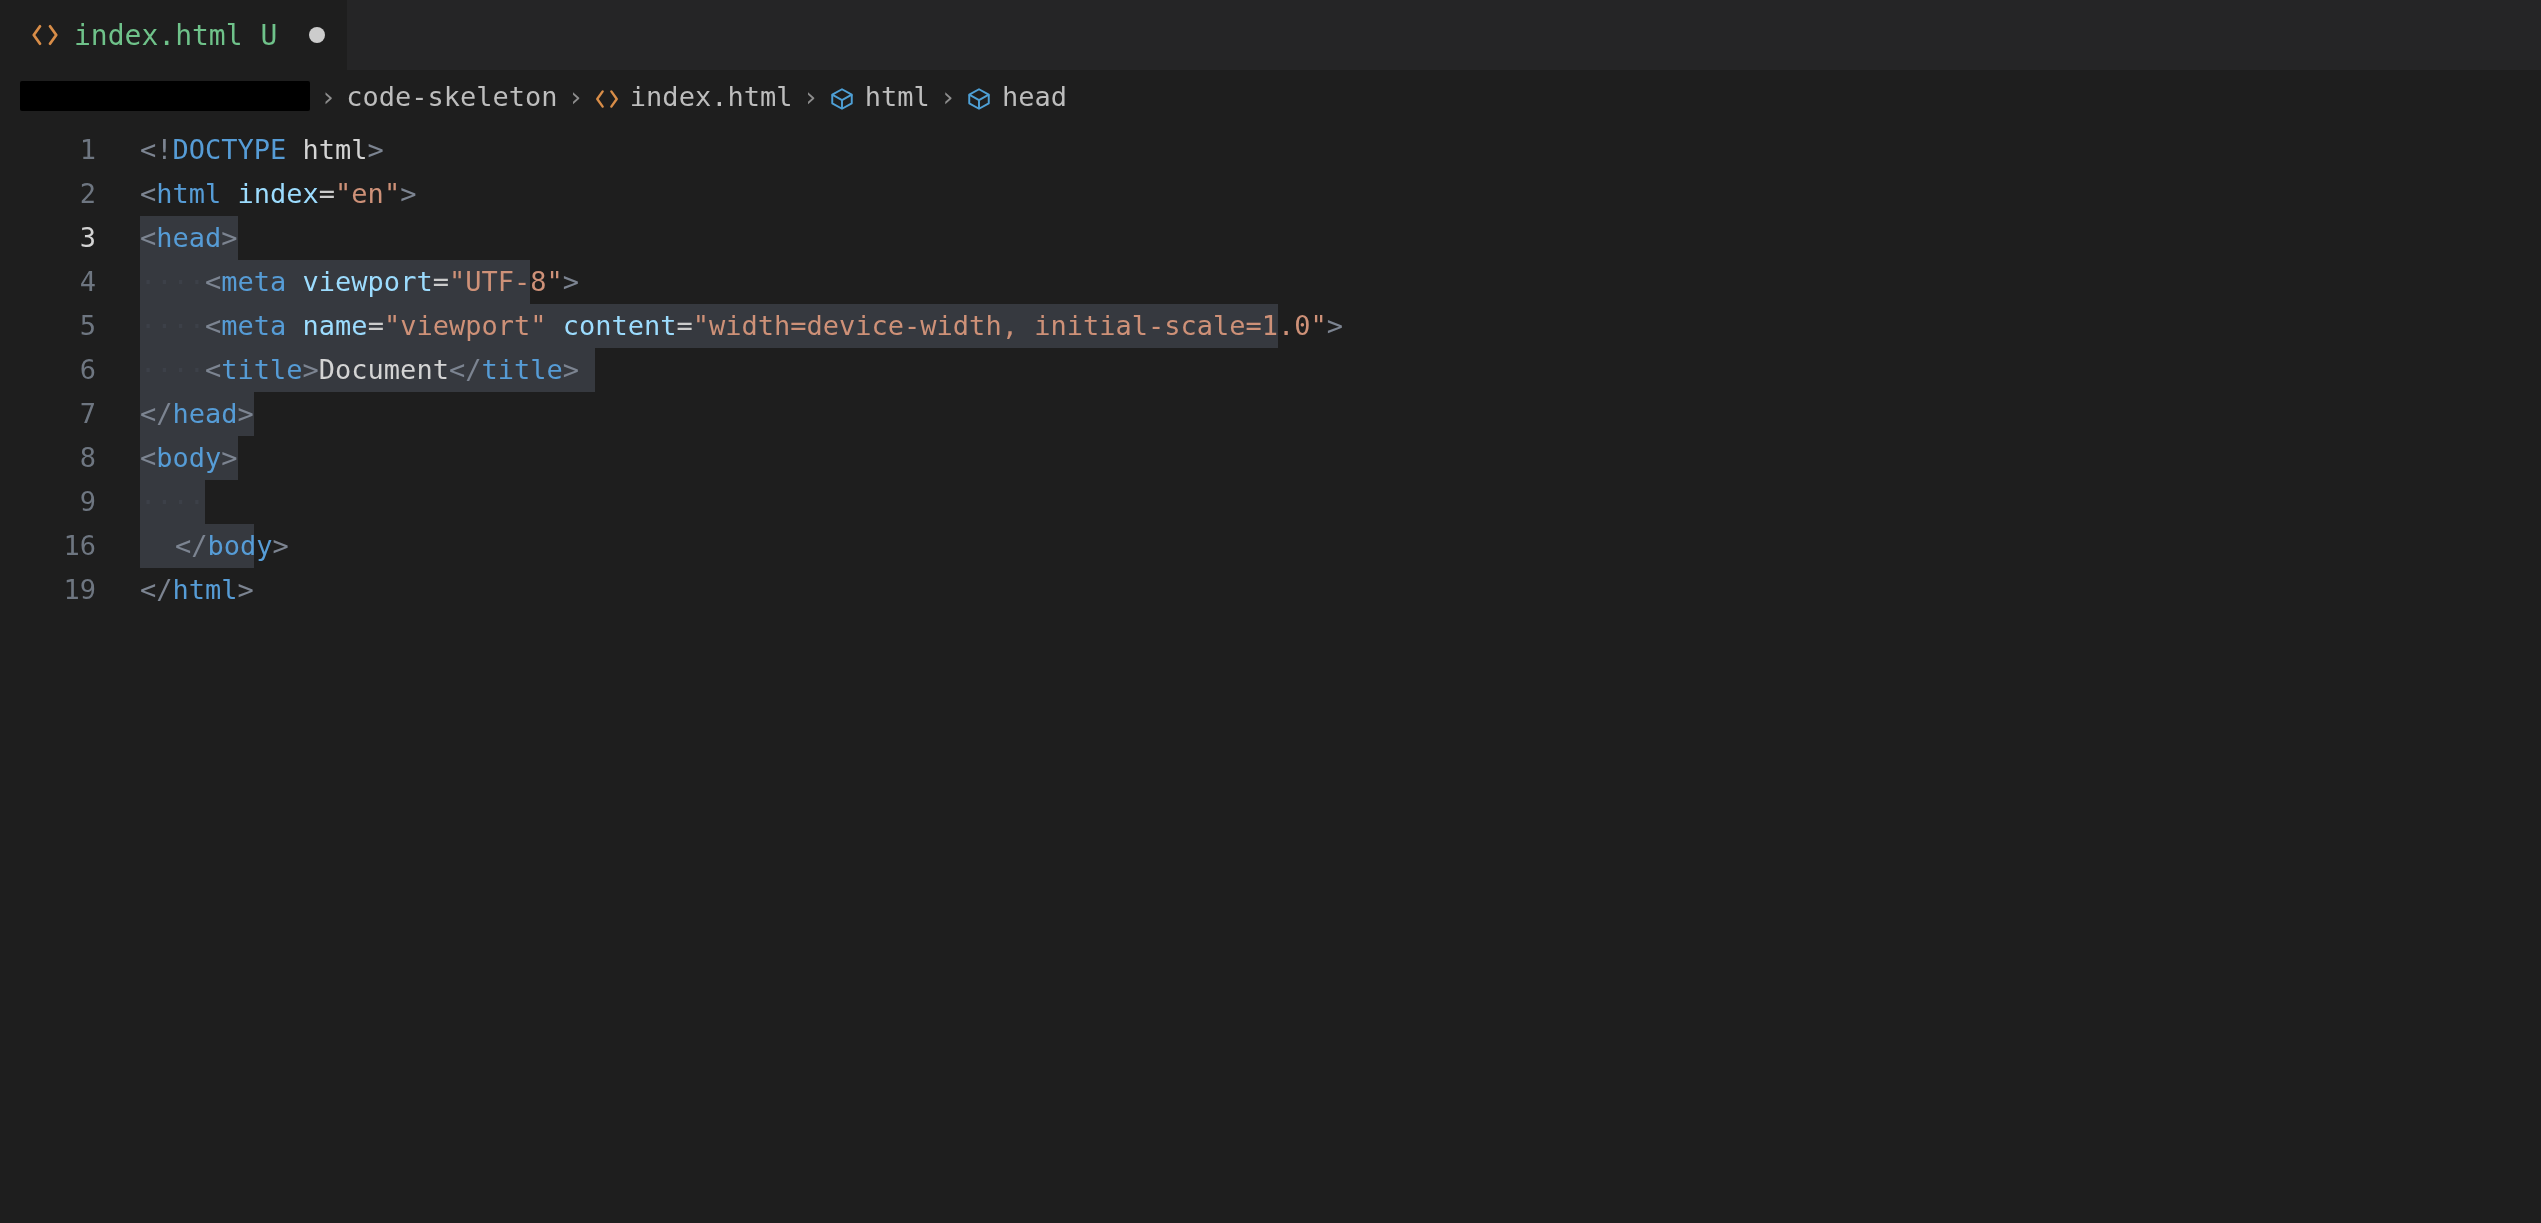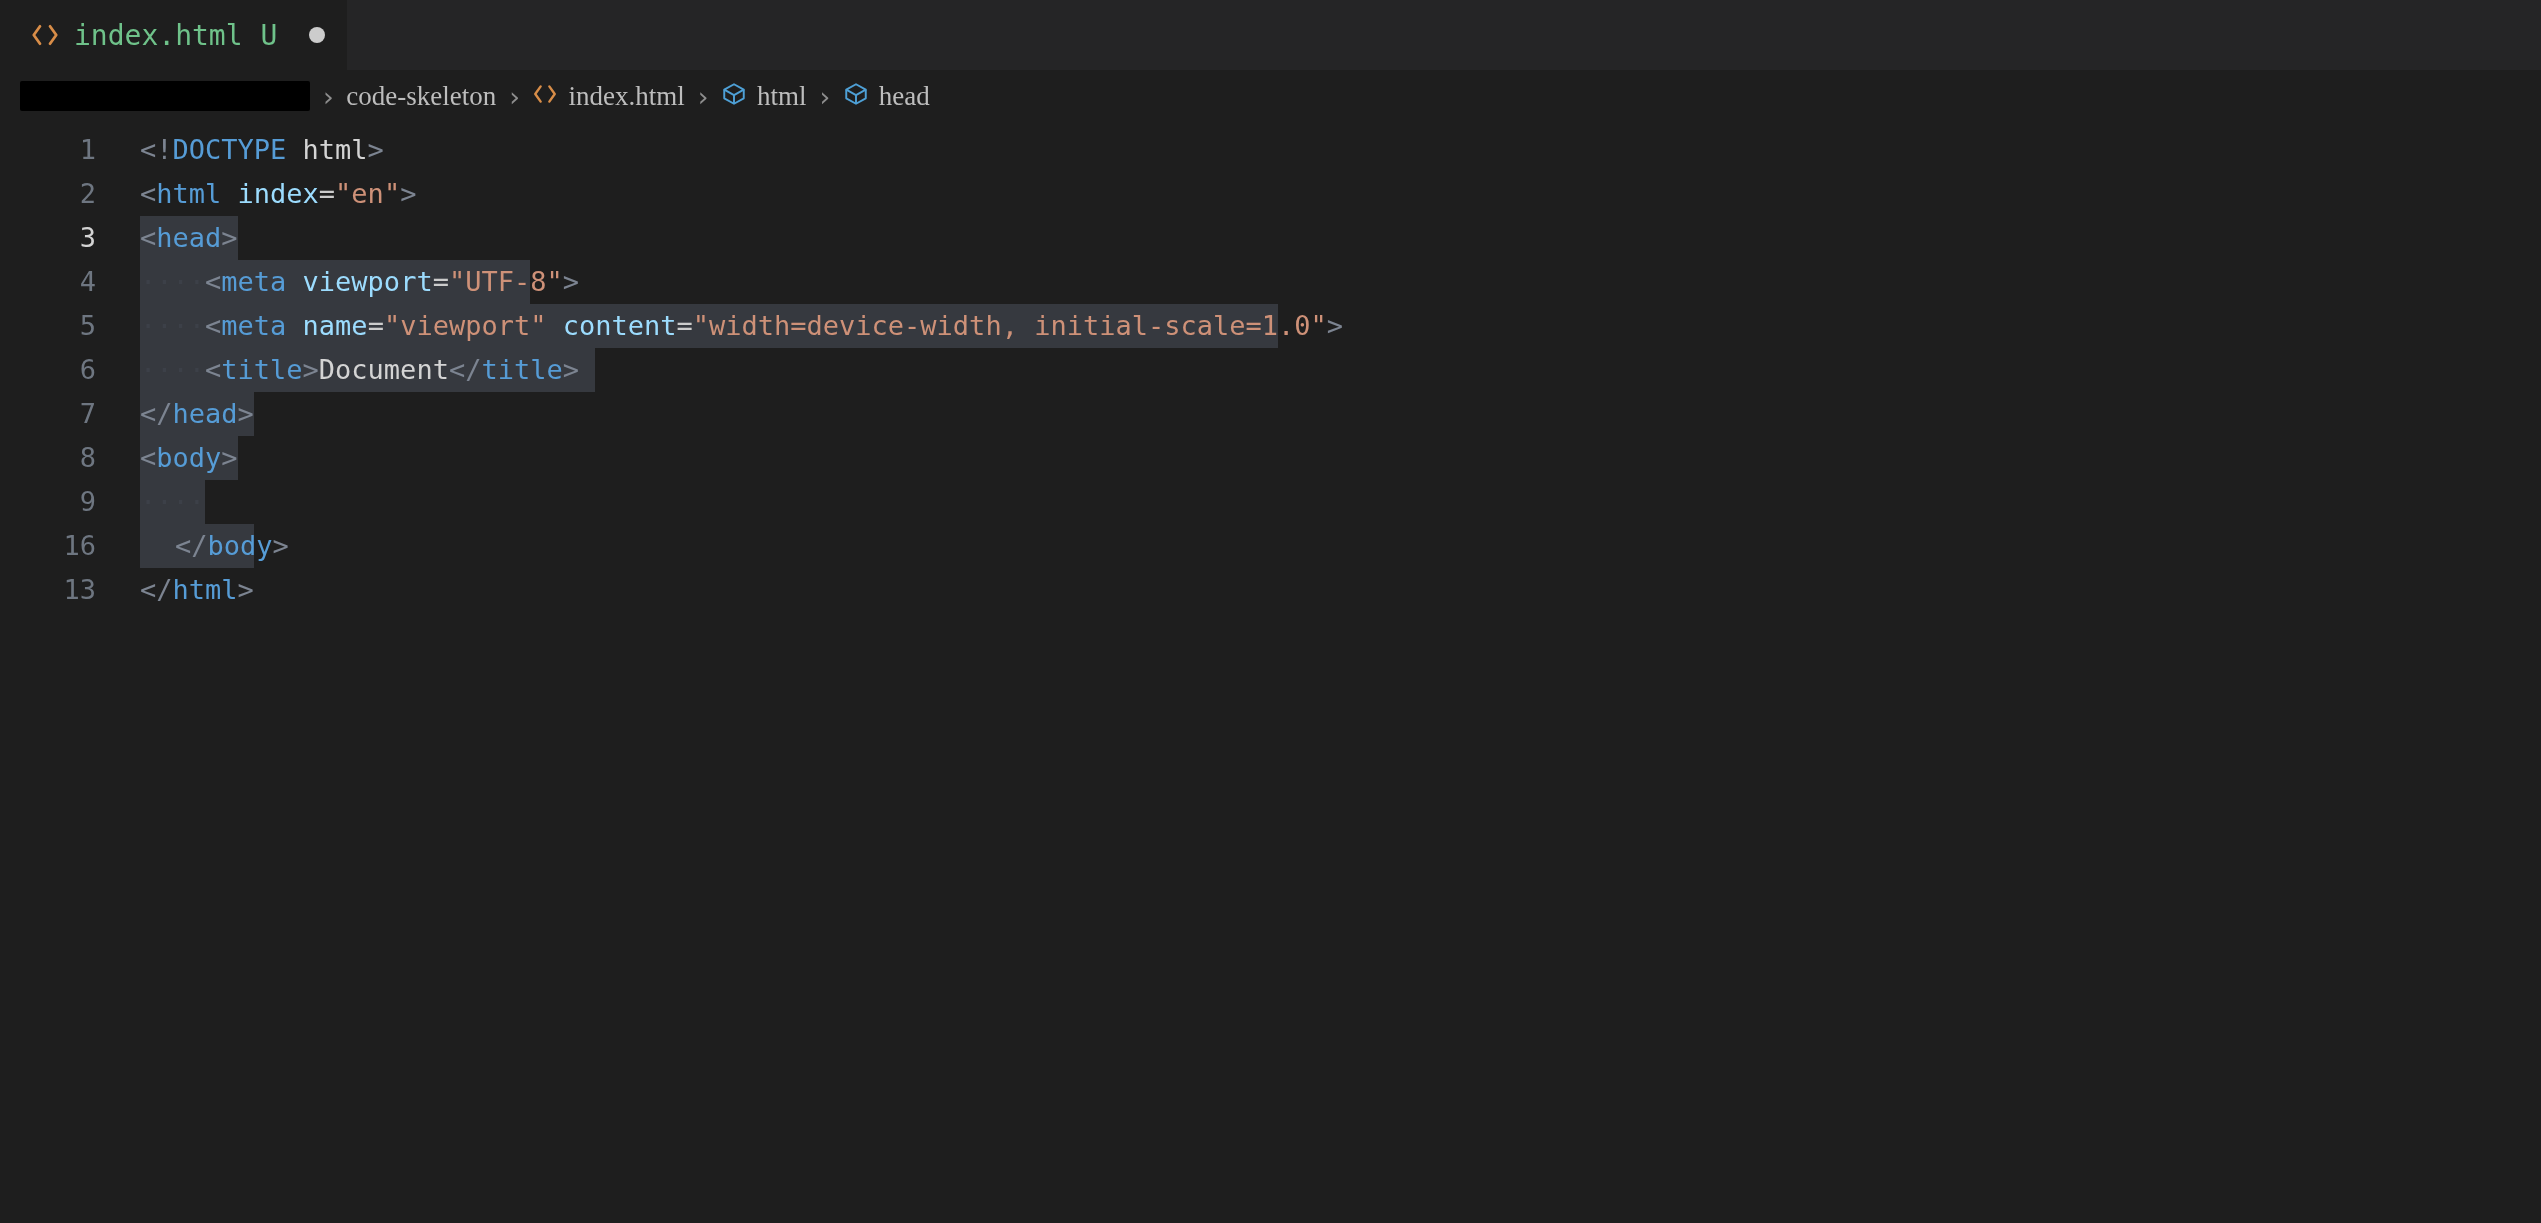--- a/index.html
+++ b/index.html
@@ -45,21 +45,21 @@
     gap: 10px;
     padding-left: 20px;
     background: #1e1e1e;
     color: #a0a0a0;
     font-size: 27px;
   }
   .crumb-redacted {
     width: 290px; height: 30px; background: #000; border-radius: 2px;
   }
   .chevron { color: #8d8d8d; }
-  .crumb { display: inline-flex; align-items: flex-start; gap: 10px; cursor: pointer; font-family: Liberation Serif, serif; }
+  .crumb { display: inline-flex; align-items: flex-end; gap: 10px; cursor: pointer; }
   .crumb .txt { color: #bdbdbd; }
   .crumb svg { width: 26px; height: 26px; display: block; }
 
   
   .editor {
     display: flex;
     background: #1e1e1e;
     padding-top: 6px;
   }
   .gutter {
@@ -155,21 +155,21 @@
       <div class="ln">1</div>
       <div class="ln">2</div>
       <div class="ln active">3</div>
       <div class="ln">4</div>
       <div class="ln">5</div>
       <div class="ln">6</div>
       <div class="ln">7</div>
       <div class="ln">8</div>
       <div class="ln">9</div>
       <div class="ln">16</div>
-      <div class="ln">13</div>
+      <div class="ln">19</div>
     </div>
   <div class="codecol" id="codecol" style="height: 524px;">
       <div class="sel" style="top: 88px; left: 0px; width: 97.5375px; height: 44px;"></div>
       <div class="sel" style="top: 132px; left: 0px; width: 390.15px; height: 44px;"></div>
       <div class="sel" style="top: 176px; left: 0px; width: 1137.94px; height: 44px;"></div>
       <div class="sel" style="top: 220px; left: 0px; width: 455.175px; height: 44px;"></div>
       <div class="sel" style="top: 264px; left: 0px; width: 113.794px; height: 44px;"></div>
       <div class="sel" style="top: 308px; left: 0px; width: 97.5375px; height: 44px;"></div>
       <div class="sel" style="top: 352px; left: 0px; width: 65.025px; height: 44px;"></div>
       <div class="sel" style="top: 396px; left: 0px; width: 113.794px; height: 44px;"></div>

